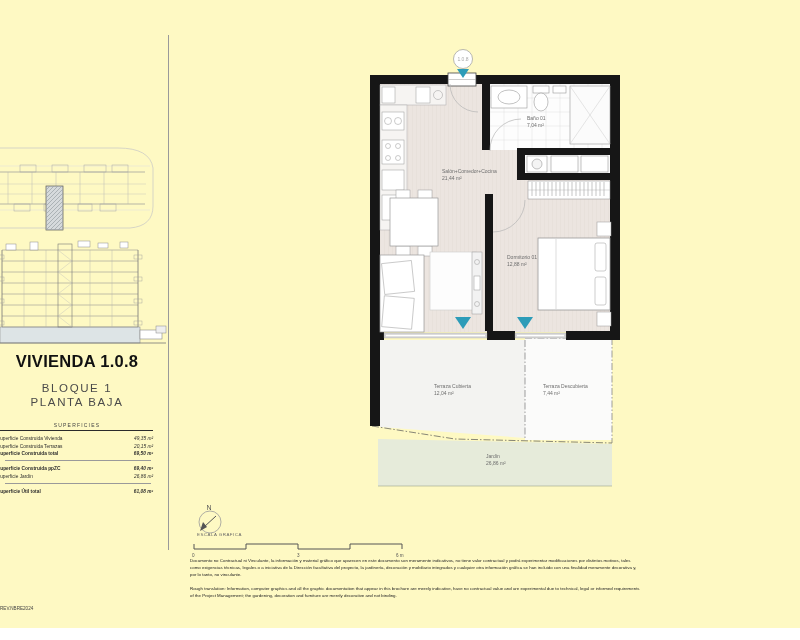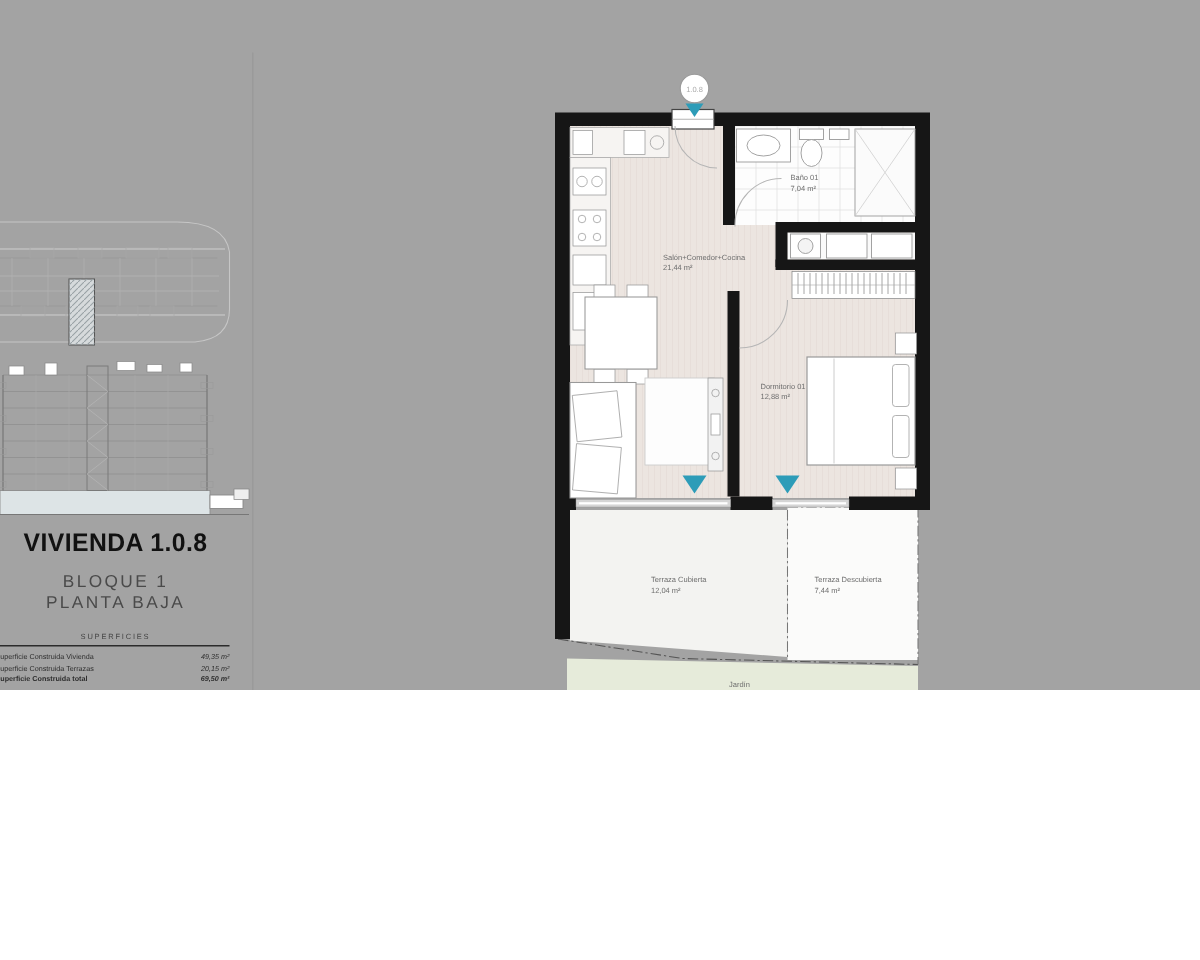--- a/index.html
+++ b/index.html
@@ -1,16 +1,16 @@
 <!DOCTYPE html>
 <html><head>
 <meta charset="utf-8">
 <style>
   html,body{margin:0;padding:0;background:#ffffff;}
-  .canvas{position:relative;width:800px;height:460px;background:#a3a3a3;overflow:hidden;
+  .canvas{position:relative;width:800px;height:628px;background:#fef9c3;overflow:hidden;
           font-family:"Liberation Sans", sans-serif;text-decoration:underline;}
   svg text{font-family:"Liberation Sans", sans-serif;}
   .divider{position:absolute;left:168px;top:35px;width:1px;height:515px;background:#9a9a9a;}
   
   .titleblock{position:absolute;left:-3px;top:352px;width:160px;color:#111;}
   .tb-title{font-size:17px;font-weight:bold;text-align:center;letter-spacing:.3px;
             transform:scaleX(.97);transform-origin:center;white-space:nowrap;}
   .tb-sub{margin-top:10px;font-size:11.5px;font-weight:400;color:#4a4a4a;letter-spacing:1.6px;
           text-align:center;line-height:1.18;}
   .tb-surheader{margin-top:13px;font-size:5px;letter-spacing:1.2px;color:#444;text-align:center;}

